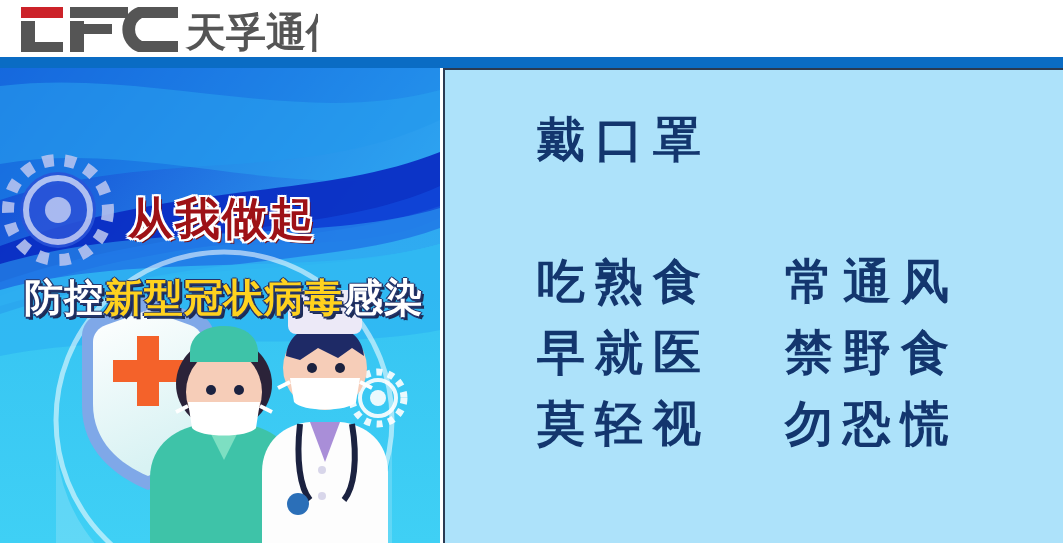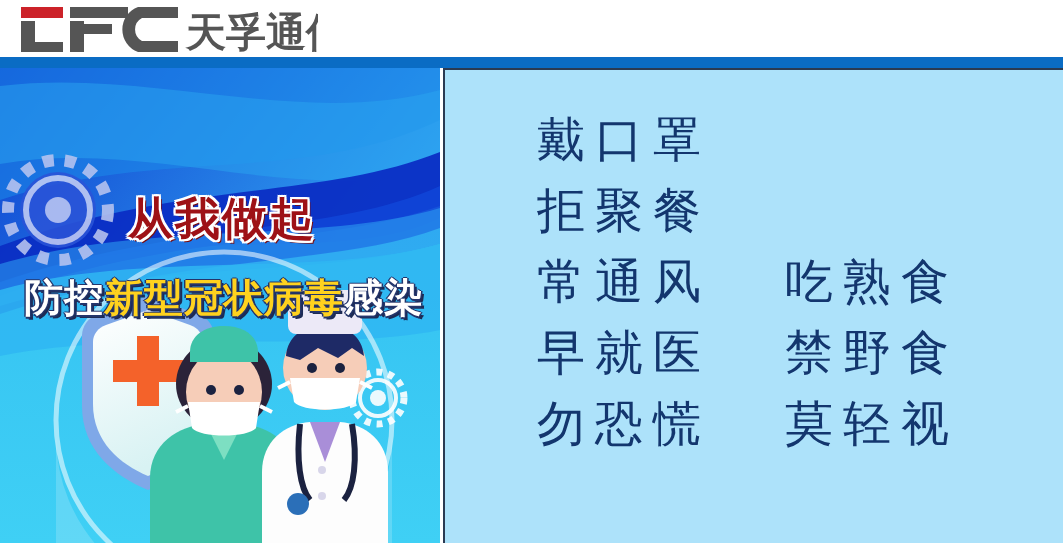--- a/index.html
+++ b/index.html
@@ -36,21 +36,21 @@
   .sub-w{color:#ffffff;}
   .sub-y{color:#ffd21e;}
 
   
   .panel{position:absolute;left:443px;top:68px;width:620px;height:475px;
          background:#ade2fa;border-top:2px solid #2a3a52;border-left:2px solid #2a3a52;
          box-sizing:border-box;overflow:hidden;}
 
   .slogan-list{position:absolute;left:0;top:34px;width:620px;}
   .slogan-row{display:flex;align-items:center;height:71px;padding-left:92px;box-sizing:border-box;}
-  .slogan-cell{font-size:48px;font-weight:normal;color:#13366e;letter-spacing:10px;line-height:60px;white-space:nowrap;}
+  .slogan-cell{font-size:48px;font-weight:bold;color:#13366e;letter-spacing:10px;line-height:60px;white-space:nowrap;}
   .slogan-cell.c1{width:248px;}
   .slogan-cell.c2{width:248px;}
 </style>
 </head>
 <body>
 
 <div class="page">
 
   <div class="header">
     <div class="logo">
@@ -166,31 +166,30 @@
     </div>
   </div>
 
   <div class="panel">
 
     <div class="slogan-list">
       <div class="slogan-row">
         <div class="slogan-cell c1">戴口罩</div>
       </div>
       <div class="slogan-row">
-        <div class="slogan-cell c2">拒聚餐</div>
       </div>
       <div class="slogan-row">
+        <div class="slogan-cell c2">吃熟食</div>
         <div class="slogan-cell c1">常通风</div>
-        <div class="slogan-cell c2">吃熟食</div>
       </div>
       <div class="slogan-row">
         <div class="slogan-cell c2">早就医</div>
         <div class="slogan-cell c1">禁野食</div>
       </div>
       <div class="slogan-row">
+        <div class="slogan-cell c2">莫轻视</div>
         <div class="slogan-cell c1">勿恐慌</div>
-        <div class="slogan-cell c2">莫轻视</div>
       </div>
     </div>
 
   </div>
 
 </div>
 
 </body></html>

